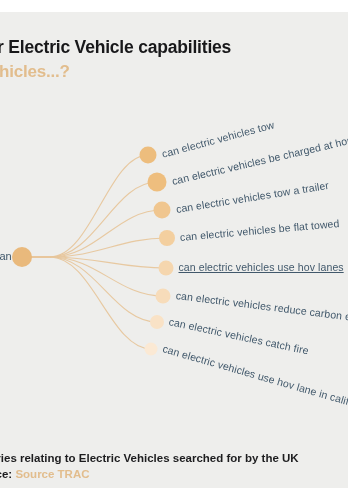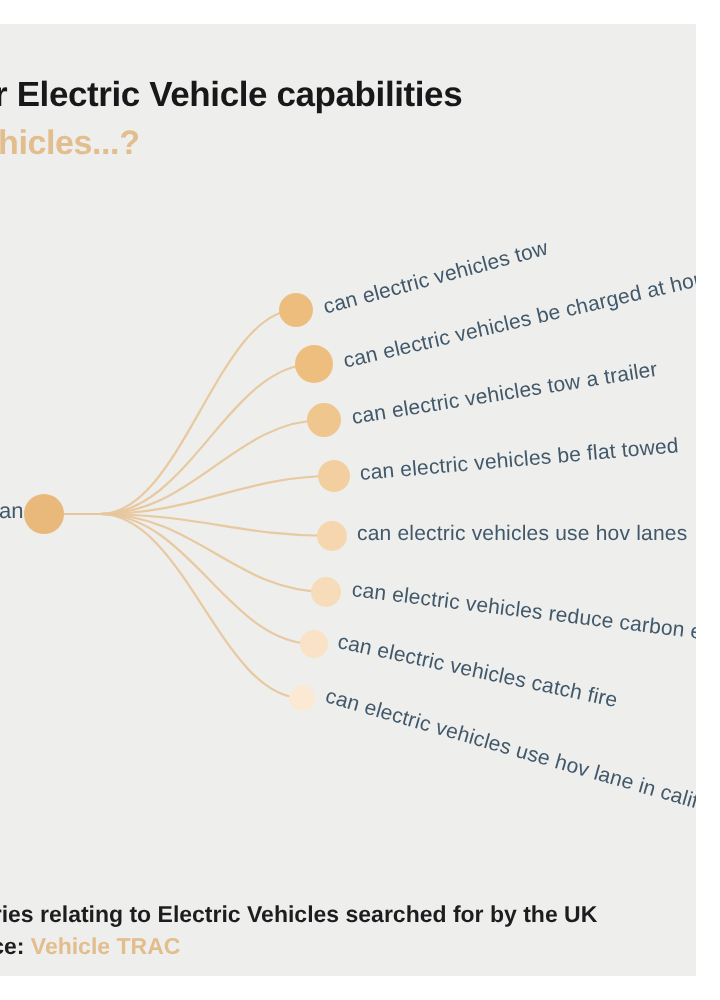--- a/index.html
+++ b/index.html
@@ -137,26 +137,26 @@
       </g>
   </svg>
 
   <div id="root-label">can</div>
 
   <div id="labels">
       <div class="node-label" style="left: 161.5px; top: 148px; transform: rotate(-15deg);">can electric vehicles tow</div>
       <div class="node-label" style="left: 171.5px; top: 175px; transform: rotate(-13deg);">can electric vehicles be charged at home</div>
       <div class="node-label" style="left: 175.5px; top: 203px; transform: rotate(-9deg);">can electric vehicles tow a trailer</div>
       <div class="node-label" style="left: 180px; top: 231px; transform: rotate(-5deg);">can electric vehicles be flat towed</div>
-      <div class="node-label" style="left: 178.5px; top: 261px; transform: rotate(0deg);">can electric vehicles use hov lanes</div>
+      <div class="node-label" style="left: 178.5px; top: 261px; transform: rotate(0deg); text-decoration: underline;">can electric vehicles use hov lanes</div>
       <div class="node-label" style="left: 175.5px; top: 289px; transform: rotate(7deg);">can electric vehicles reduce carbon emissions</div>
       <div class="node-label" style="left: 169px; top: 315px; transform: rotate(12deg);">can electric vehicles catch fire</div>
       <div class="node-label" style="left: 162.5px; top: 342px; transform: rotate(16deg);">can electric vehicles use hov lane in california</div>
     </div>
 
   <div id="right-strip"></div>
 
   <div id="footer">
     <div class="foot-line">Top 'can' queries relating to Electric Vehicles searched for by the UK</div>
-    <div class="foot-line"><span>in 2021. Source: </span><span class="src-link">Vehicle TRAC</span></div>
+    <div class="foot-line"><span>in 2021. Source: </span><span class="src-link">Source TRAC</span></div>
   </div>
 
 </div>
 
 </body></html>

